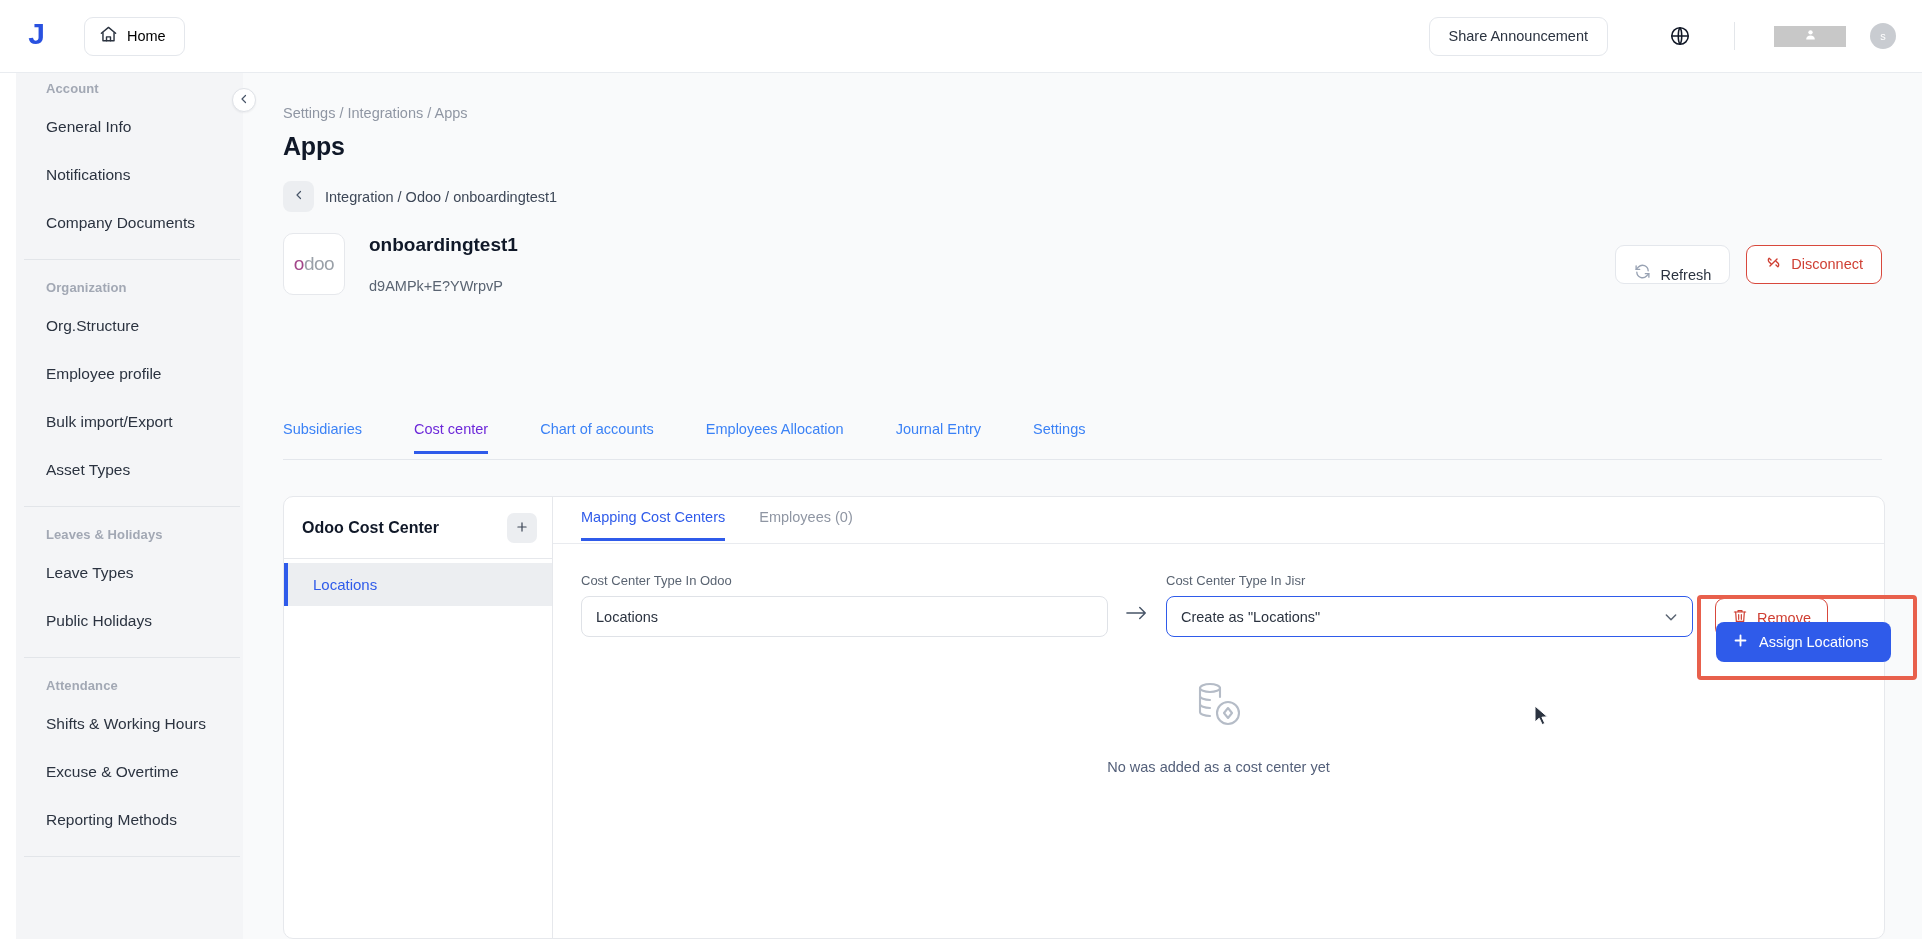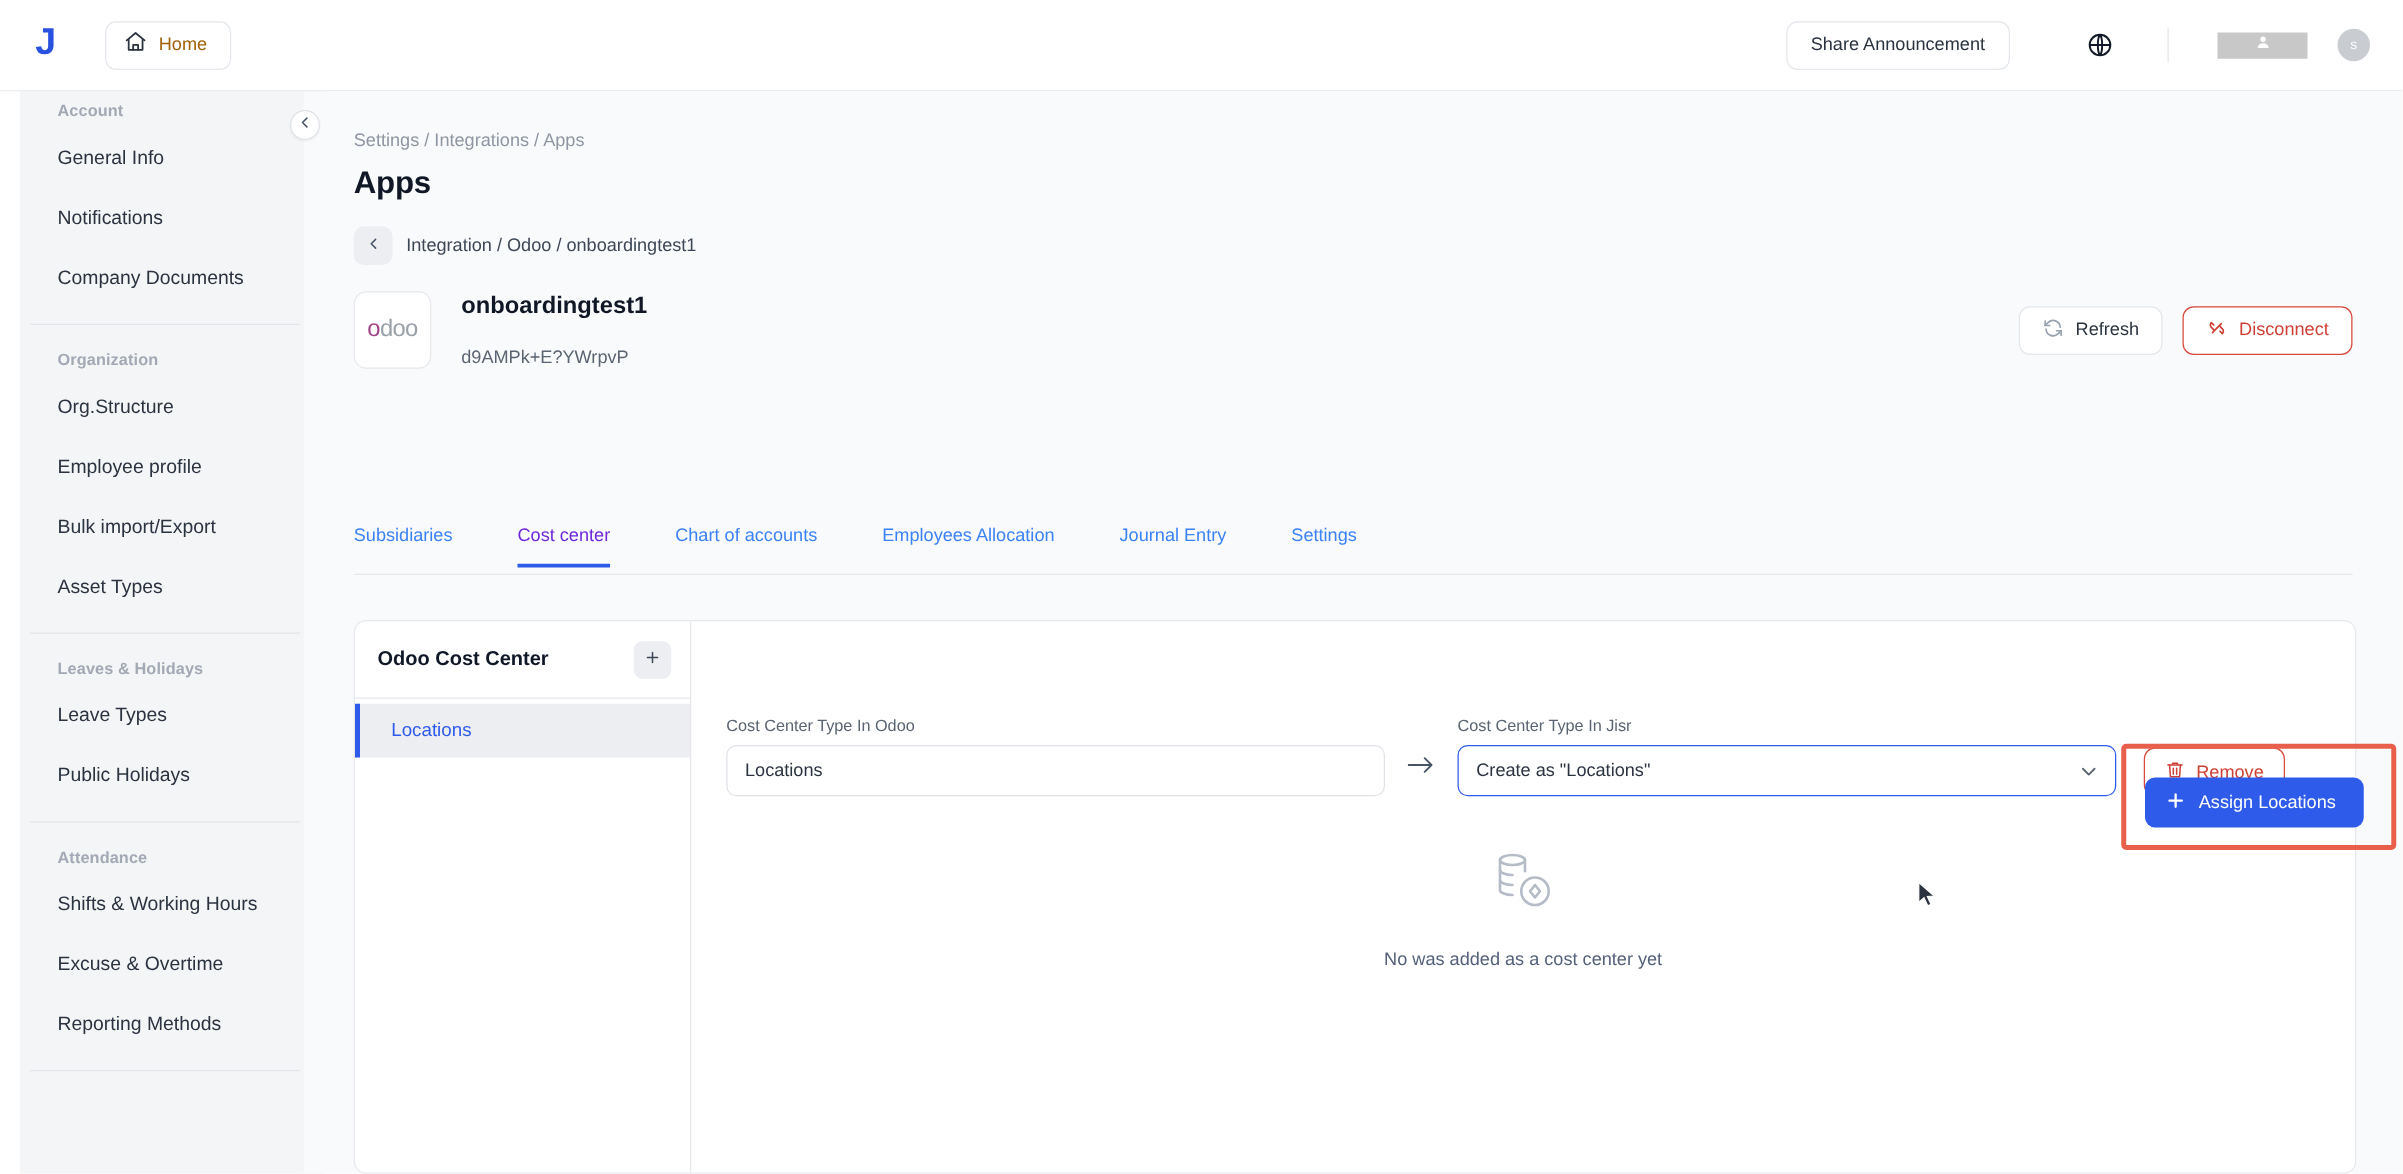--- a/index.html
+++ b/index.html
@@ -24,21 +24,21 @@
     font-size: 30px; font-weight: 700; color: #2951e0; letter-spacing: -1px;
     padding-bottom: 4px;
   }
   #home-button {
     display: flex; align-items: center; gap: 9px;
     height: 39px; padding: 0 18px 0 14px;
     border: 1px solid #e4e7ec; border-radius: 9px;
     background: #fff; cursor: pointer;
     margin-left: 12px;
   }
-  #home-button .lbl { font-size: 14.5px; color: #a16207; }
+  #home-button .lbl { font-size: 14.5px; color: #000000; }
   .hdr-right {
     margin-left: auto; display: flex; align-items: center; gap: 15px;
     padding-right: 26px;
   }
   #share-announcement {
     height: 39px; padding: 0 19px;
     border: 1px solid #e4e7ec; border-radius: 9px;
     background: #fff; cursor: pointer;
     font-size: 14.5px; color: #2b3340;
     display: flex; align-items: center;
@@ -129,21 +129,21 @@
     display: flex; align-items: center; justify-content: center;
   }
   .odoo-word { font-size: 19px; font-weight: 500; letter-spacing: -0.5px; }
   .odoo-p { color: #a24689; }
   .odoo-g { color: #9aa0a8; }
   #app-meta { margin-left: 24px; }
   #app-name { font-size: 19px; font-weight: 700; color: #101828; }
   #app-token { font-size: 14.5px; color: #5a6472; margin-top: 22px; }
   .app-actions { margin-left: auto; display: flex; align-items: center; gap: 16px; }
   #refresh-button {
-    height: 39px; padding: 0 18px; display: flex; align-items: center; gap: 9px;
+    height: 39px; padding: 0 18px; display: flex; align-items: flex-end; gap: 9px;
     background: #fff; border: 1px solid #e4e7ec; border-radius: 9px;
     font-size: 14.5px; color: #2b3340; cursor: pointer;
     font-family: "Liberation Sans", sans-serif;
   }
   #disconnect-button {
     height: 39px; padding: 0 18px; display: flex; align-items: center; gap: 9px;
     background: #fff; border: 1px solid #d8483c; border-radius: 9px;
     font-size: 14.5px; color: #cf3f33; cursor: pointer;
     font-family: "Liberation Sans", sans-serif;
   }
@@ -412,20 +412,24 @@
             </svg>
           </span>
         </button>
       </div>
       <div id="cc-list">
         <div class="cc-list-item active">Locations</div>
       </div>
     </div>
 
     <div id="cc-right">
+      <div id="mapping-tabs">
+        <div class="mtab active">Mapping Cost Centers</div>
+        <div class="mtab">Employees (0)</div>
+      </div>
 
       <div id="mapping-row">
         <div class="field-block">
           <div class="field-label">Cost Center Type In Odoo</div>
           <input class="txt-input" readonly="" value="Locations" style="">
         </div>
 
         <div id="arrow-icon">
           <svg width="22" height="16" viewBox="0 0 24 16" fill="none" stroke="#475467" stroke-width="1.6" stroke-linecap="round" stroke-linejoin="round">
             <path d="M1 8h20M15 2l6 6-6 6"></path>

